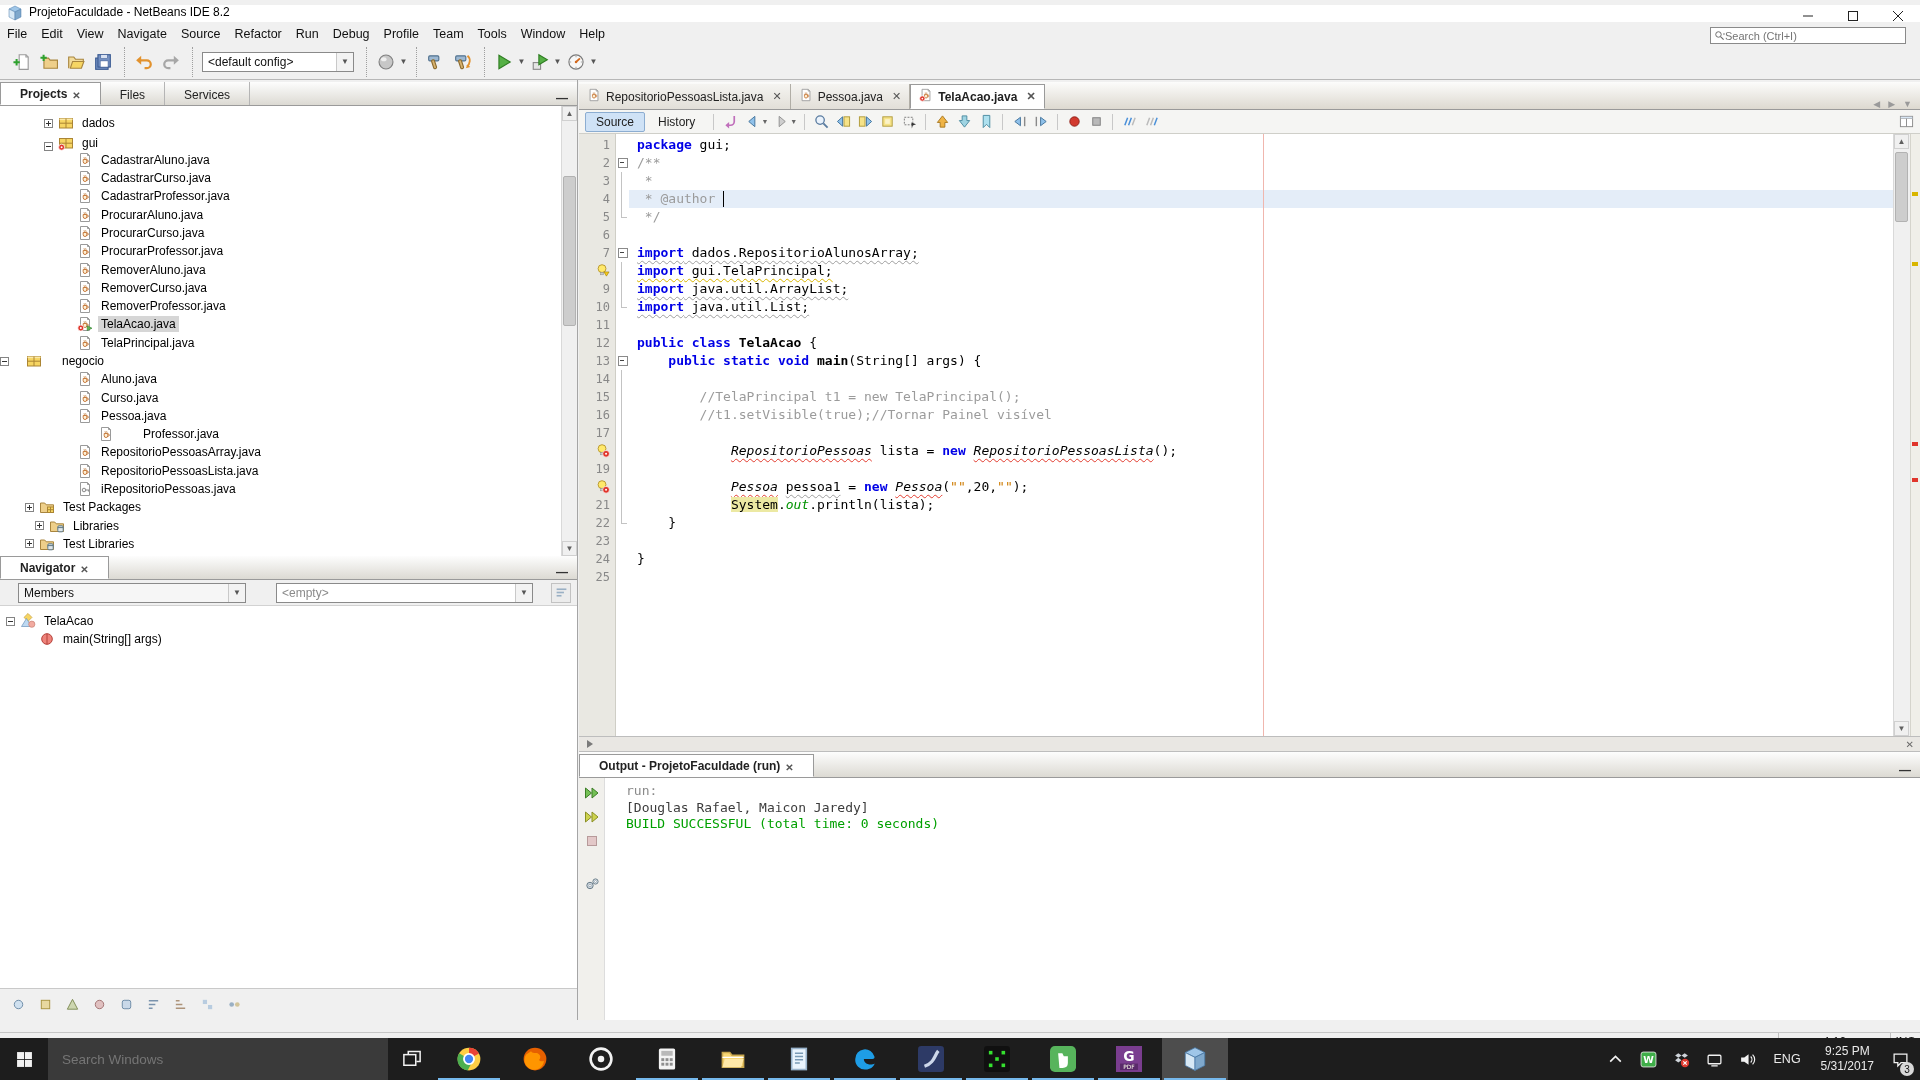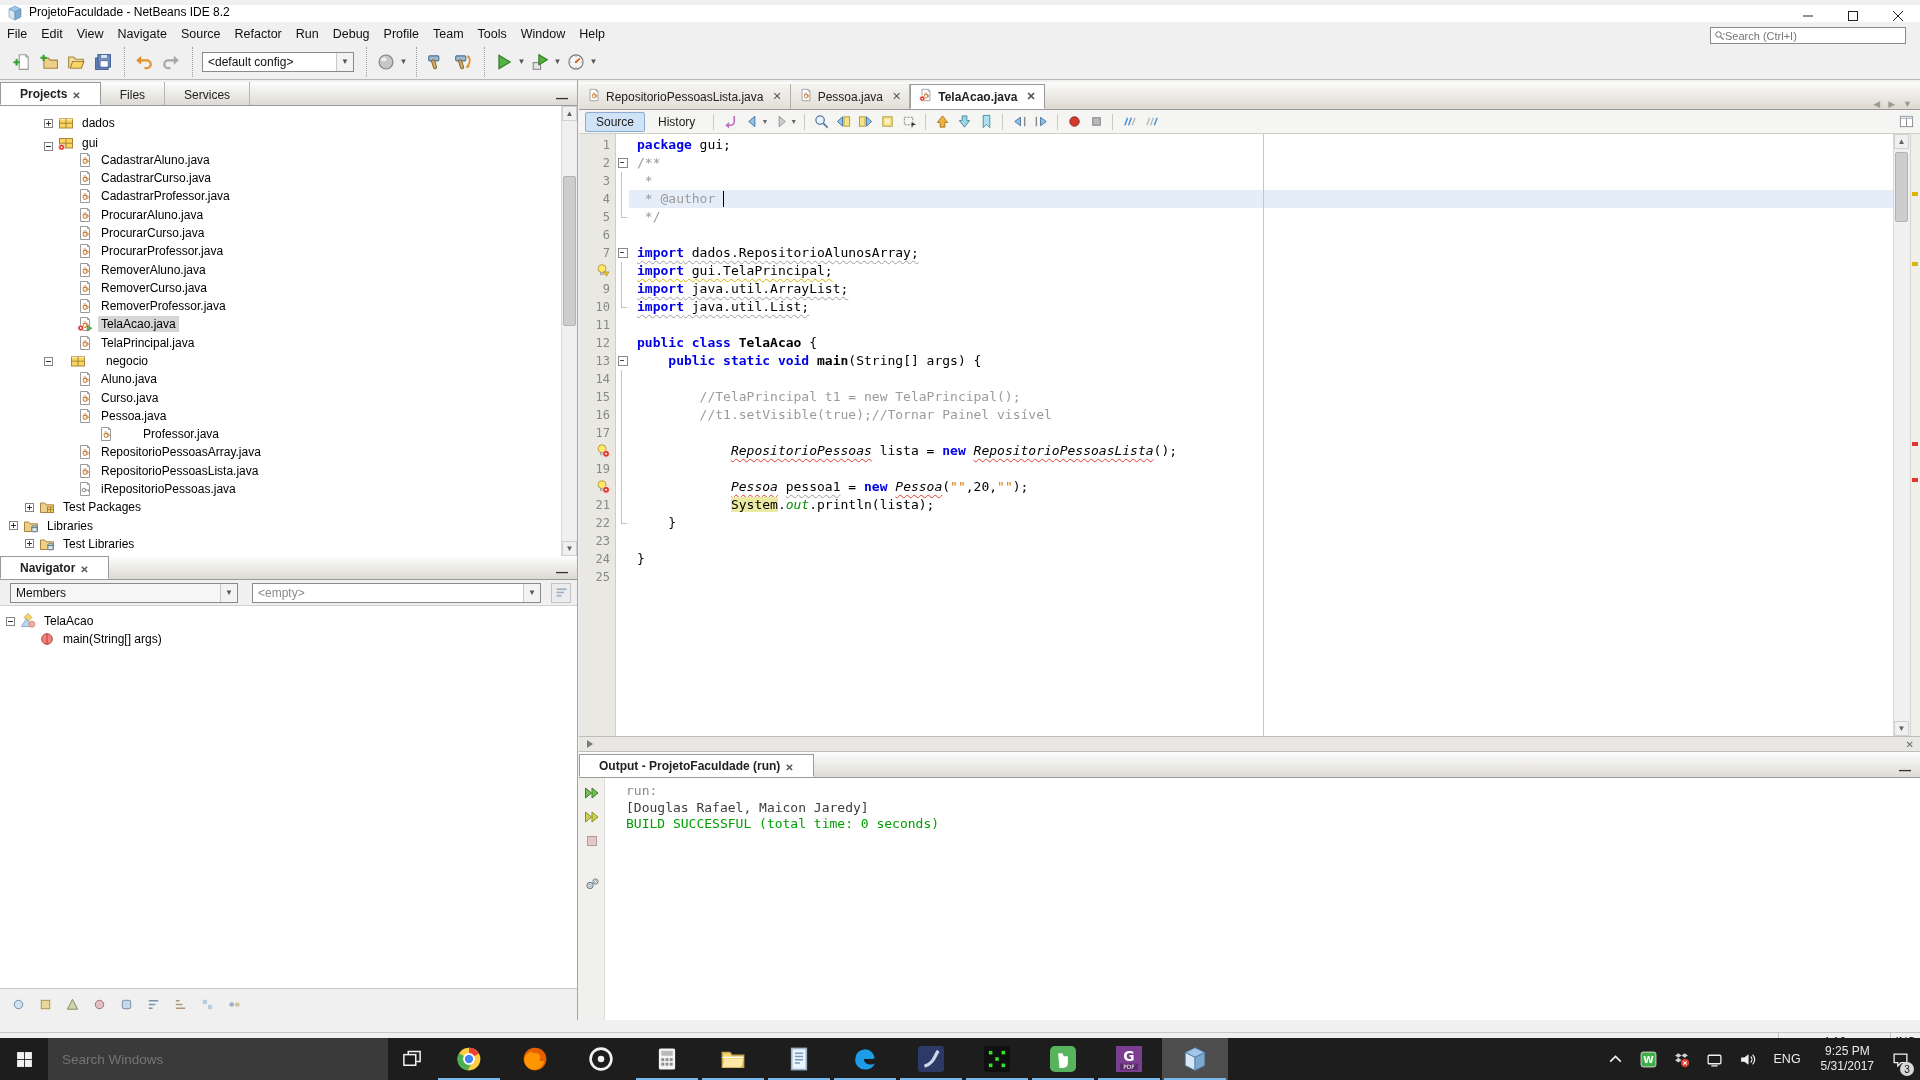--- a/index.html
+++ b/index.html
@@ -62,21 +62,21 @@
 .tree-row .ticon svg{width:16px;height:16px}
 .tree-row .lbl{font-size:12px;color:#000;padding:1px 3px}
 .tree-row.selected .lbl{background:#d6d6d6}
 .vscroll{position:absolute;right:0;top:0;bottom:0;width:16px;background:#f0f0f0;border-left:1px solid #d9d9d9}
 .vscroll .arr{position:absolute;left:0;width:15px;height:15px;background:#f0f0f0;color:#606060;font-size:8px;display:flex;align-items:center;justify-content:center;border:1px solid #d0d0d0}
 .vscroll .arr.up{top:0}.vscroll .arr.dn{bottom:0}
 .vscroll .thumb{position:absolute;left:1px;width:13px;background:#cdcdcd;border:1px solid #b2b2b2;border-radius:2px}
 
 
 #nav-toolbar{position:absolute;left:0;top:500px;height:26px;width:100%;background:#f0f0f0;display:flex;align-items:center;padding:0 6px;gap:6px;border-bottom:1px solid #d2d2d2}
-#nav-toolbar .combo{margin:4px}
+#nav-toolbar .combo{margin:12px}
 #nav-toolbar .combo.members{width:228px;background:#f6f6f6}
 #nav-toolbar .combo.filter{flex:1}
 #nav-toolbar .combo.filter .val{color:#8a8a8a}
 #nav-toolbar .mini{width:20px;height:20px;border:1px solid #c2c2c2;background:#ececec;display:flex;align-items:center;justify-content:center}
 #nav-toolbar .mini svg{width:13px;height:13px}
 #nav-tree{position:absolute;left:0;top:526px;height:382px;width:100%;background:#fff;overflow:hidden;padding-top:6px}
 #nav-footer{position:absolute;left:0;top:908px;bottom:0;width:100%;background:#f0f0f0;border-top:1px solid #c9c9c9;display:flex;align-items:center;gap:7px;padding:0 8px}
 #nav-footer .fbtn{width:20px;height:20px;display:flex;align-items:center;justify-content:center;border:1px solid transparent}
 #nav-footer .fbtn svg{width:15px;height:15px}
 
@@ -511,21 +511,21 @@
               <span class="noexp"></span>
               <span class="ticon"><svg viewBox="0 0 16 16" width="100%" height="100%">
                   <path d="M3.5 1.5h7l2 2v11h-9z" fill="#fff" stroke="#9a9a9a"></path>
                   <path d="M10.5 1.5v2h2" fill="none" stroke="#9a9a9a"></path>
                   <path d="M6.2 7.5h3.6v2.2a1.8 1.8 0 0 1-3.6 0z" fill="#fdf0d5" stroke="#c26d2a" stroke-width=".9"></path>
                   <path d="M9.8 8.2h1a1 1 0 0 1 0 1.8h-1" fill="none" stroke="#c26d2a" stroke-width=".9"></path>
                   <path d="M7.2 5.2c-.5.8.5 1 .1 1.8M8.8 5.2c-.5.8.5 1 .1 1.8" fill="none" stroke="#b5651d" stroke-width=".7"></path>
                 </svg></span>
               <span class="lbl">TelaPrincipal.java</span>
             </div>
-            <div class="tree-row" style="padding-left: 44px; gap: 12px;">
+            <div class="tree-row" style=" gap: 12px;">
               <span class="exp "></span>
               <span class="ticon"><svg viewBox="0 0 16 16" width="100%" height="100%">
                   <rect x="1.5" y="3.5" width="13" height="9.5" fill="#f6d563" stroke="#ab8534"></rect>
                   <rect x="1.5" y="3.5" width="13" height="1.6" fill="#fbe9a8" stroke="none"></rect>
                   <line x1="8" y1="3.5" x2="8" y2="13" stroke="#ab8534"></line>
                   <line x1="1.5" y1="8.2" x2="14.5" y2="8.2" stroke="#ab8534"></line>
                 </svg></span>
               <span class="lbl">negocio</span>
             </div>
             <div class="tree-row" style="padding-left: 63px;">
@@ -607,21 +607,21 @@
             <div class="tree-row" style="padding-left: 25px;">
               <span class="exp plus"></span>
               <span class="ticon"><svg viewBox="0 0 16 16" width="100%" height="100%">
                   <path d="M1.5 13.5v-9.5h4.2l1.5 1.8h7.3v7.7z" fill="#eecf8a" stroke="#a8853e"></path>
                   <rect x="8.5" y="8" width="6" height="5.5" fill="#f6d563" stroke="#ab8534"></rect>
                   <line x1="11.5" y1="8" x2="11.5" y2="13.5" stroke="#ab8534"></line>
                   <line x1="8.5" y1="10.7" x2="14.5" y2="10.7" stroke="#ab8534"></line>
                 </svg></span>
               <span class="lbl">Test Packages</span>
             </div>
-            <div class="tree-row" style="padding-left: 9px;">
+            <div class="tree-row" style="padding-left: 35px;">
               <span class="exp plus"></span>
               <span class="ticon"><svg viewBox="0 0 16 16" width="100%" height="100%">
                   <path d="M1.5 13.5v-9.5h4.2l1.5 1.8h7.3v7.7z" fill="#eecf8a" stroke="#a8853e"></path>
                   <rect x="8.8" y="7.8" width="5.4" height="6" rx="1.2" fill="#dfe6ea" stroke="#5f7884"></rect>
                   <line x1="8.8" y1="9.6" x2="14.2" y2="9.6" stroke="#5f7884"></line>
                 </svg></span>
               <span class="lbl">Libraries</span>
             </div>
             <div class="tree-row" style="padding-left: 25px;">
               <span class="exp plus"></span>

